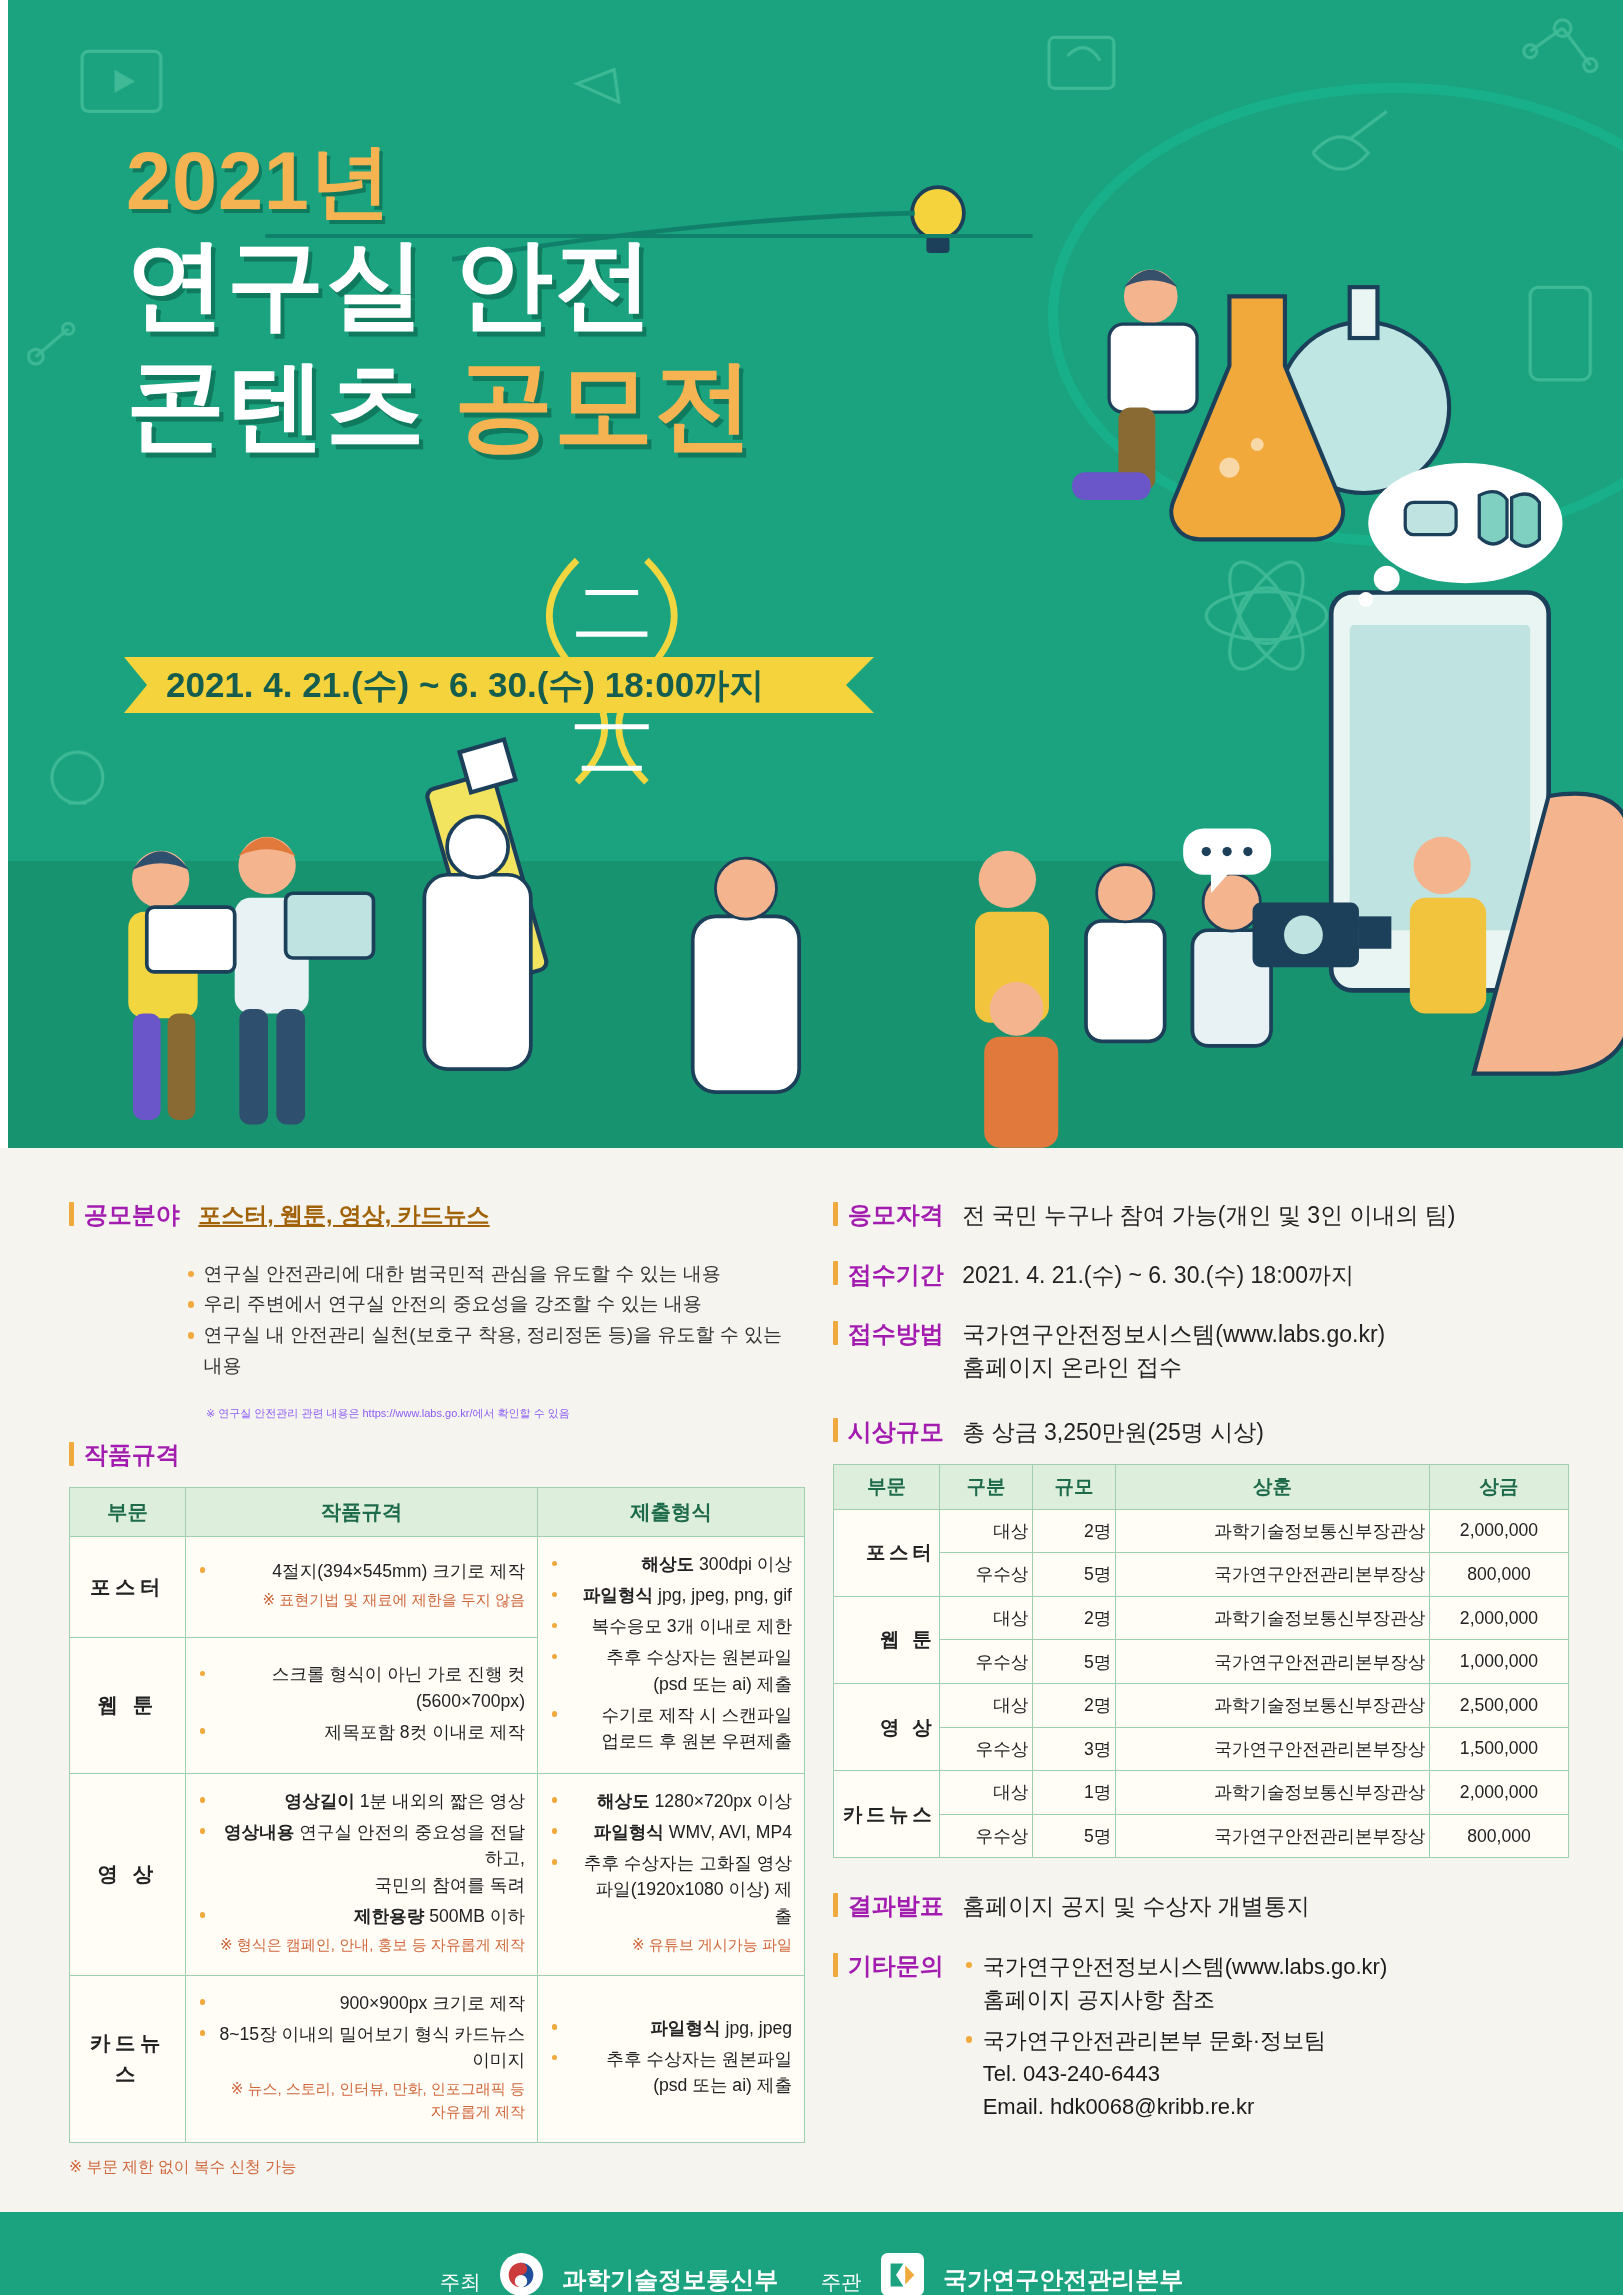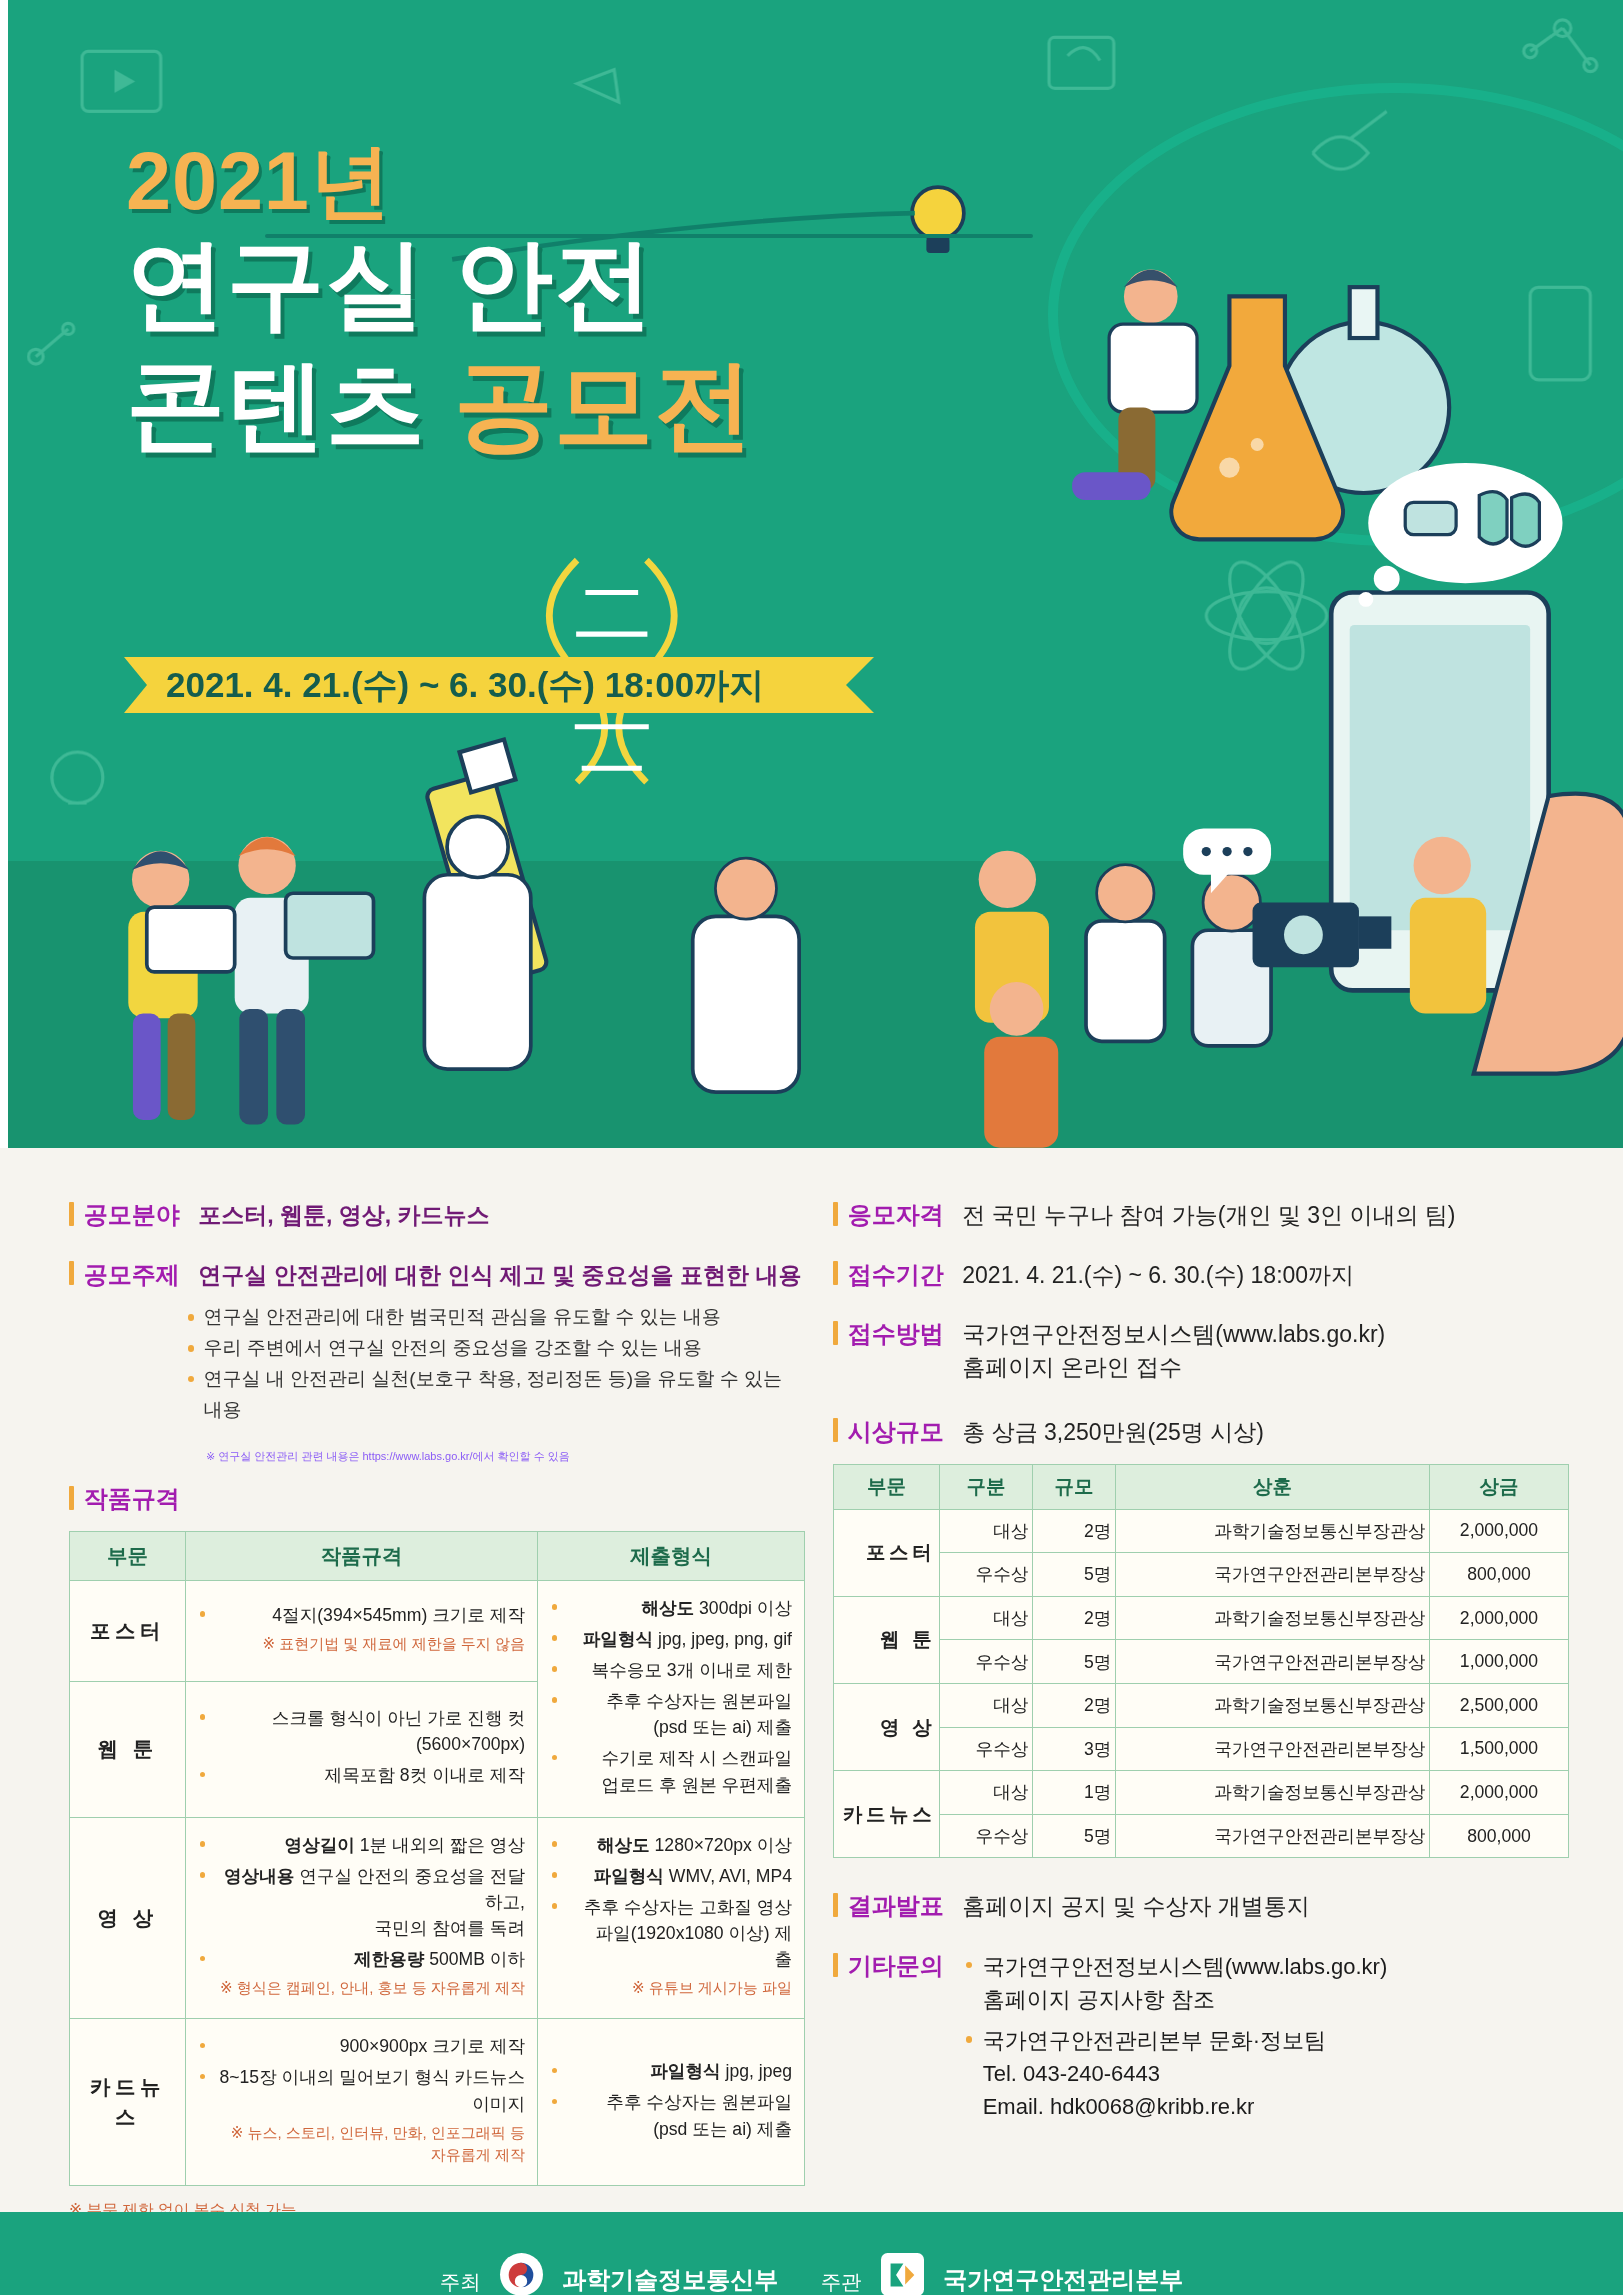--- a/index.html
+++ b/index.html
@@ -85,21 +85,21 @@
     font-size:24px; font-weight:bold; color:#a21caf;
     white-space:nowrap;
   }
   .label .bar {
     display:inline-block; width:4.6px; height:24px; background:#f0a93d;
     margin-right:10.2px; margin-top:2.8px; border-radius:0.9px;
   }
   .val {
     font-size:23px; color:#222; margin-left:18.5px; line-height:1.42;
   }
-  .val.strong { font-weight:bold; color:#701a75; }
+  .val.strong { font-weight:bold; color:#a16207;text-decoration:underline; }
 
   .bullets { margin-top:11px; margin-left:116px; }
   .bullets li {
     list-style:none; font-size:19px; color:#333; line-height:1.62;
     padding-left:18.5px; position:relative;
   }
   .bullets li:before{
     content:""; position:absolute; left:2.8px; top:12px;
     width:6.5px; height:6.5px; border-radius:50%; background:#f0a93d;
   }
@@ -334,27 +334,20 @@
 
       <div class="row">
         <div class="label">
             <span class="bar"></span>
             <span>공모분야</span>
           </div>
         <div class="val strong">포스터, 웹툰, 영상, 카드뉴스</div>
       </div>
 
       <div style="margin-bottom:18.5px;">
-        <div class="row" style="margin-bottom:0;">
-          <div class="label">
-              <span class="bar"></span>
-              <span>공모주제</span>
-            </div>
-          <div class="val strong">연구실 안전관리에 대한 인식 제고 및 중요성을 표현한 내용</div>
-        </div>
         <ul class="bullets">
           <li>연구실 안전관리에 대한 범국민적 관심을 유도할 수 있는 내용</li>
           <li>우리 주변에서 연구실 안전의 중요성을 강조할 수 있는 내용</li>
           <li>연구실 내 안전관리 실천(보호구 착용, 정리정돈 등)을 유도할 수 있는 내용</li>
         </ul>
         <div class="note" style="margin-left:137px;">※ 연구실 안전관리 관련 내용은 https://www.labs.go.kr/에서 확인할 수 있음</div>
       </div>
 
       <div>
         <div class="label">

